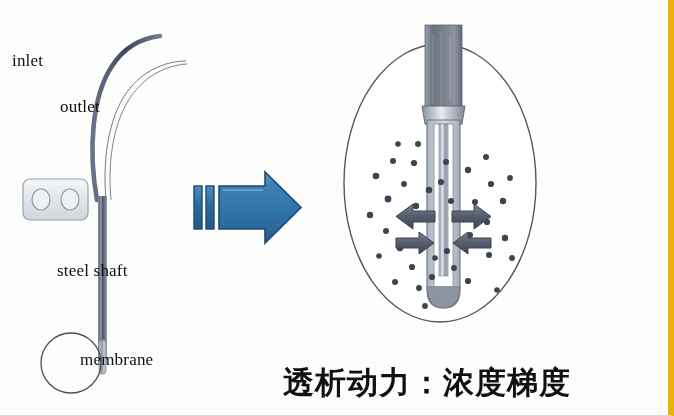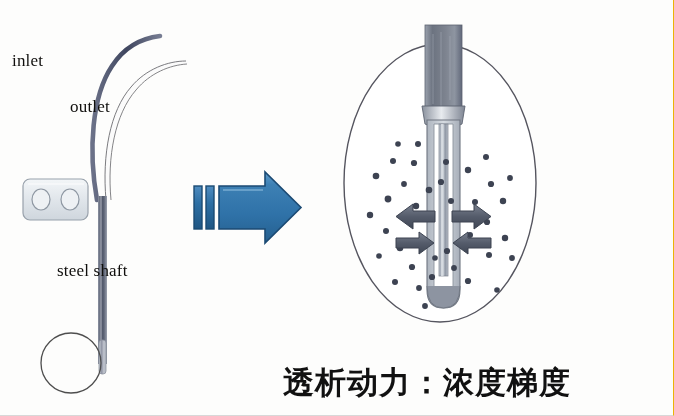--- a/index.html
+++ b/index.html
@@ -7,35 +7,35 @@
     padding: 0;
     background: #ffffff;
   }
   #figure {
     position: relative;
     width: 674px;
     height: 416px;
     background: #fdfdfc;
     overflow: hidden;
     font-family: "Liberation Serif", "DejaVu Serif", serif;
-    border-right: 1px solid #eab308;
+    border-right: 6px solid #eab308;
     border-bottom: 1px solid #d8d8d8;
     box-sizing: border-box;
   }
   .label {
     position: absolute;
     color: #100f0d;
     font-family: "Liberation Serif", "DejaVu Serif", serif;
     font-size: 17px;
     line-height: 1;
     white-space: nowrap;
     letter-spacing: 0.2px;
   }
   #label-inlet  { left: 12px;  top: 52px; }
-  #label-outlet { left: 70px;  top: 98px; }
+  #label-outlet { left: 60px;  top: 98px; }
   #label-steel  { left: 57px;  top: 262px; text-align: right; }
   #label-memb   { left: 80px;  top: 351px; }
 
   #caption {
     position: absolute;
     left: 283px;
     top: 362px;
     font-family: Liberation Mono, monospace;
     font-size: 31px;
     font-weight: bold;
@@ -225,16 +225,17 @@
 
       <g>
         <path d="M 491 238 L 468 238 L 468 232 L 453 243 L 468 254 L 468 248 L 491 248 Z" fill="url(#gradDiffArrow)" stroke="#3c4351" stroke-width="1"></path>
       </g>
     </g>
   </svg>
 
   <div class="label" id="label-inlet">inlet</div>
   <div class="label" id="label-outlet">outlet</div>
   <div class="label" id="label-steel">steel shaft</div>
+  <div class="label" id="label-memb">membrane</div>
 
   <div id="caption">透析动力：浓度梯度</div>
 
 </div>
 
 </body></html>

